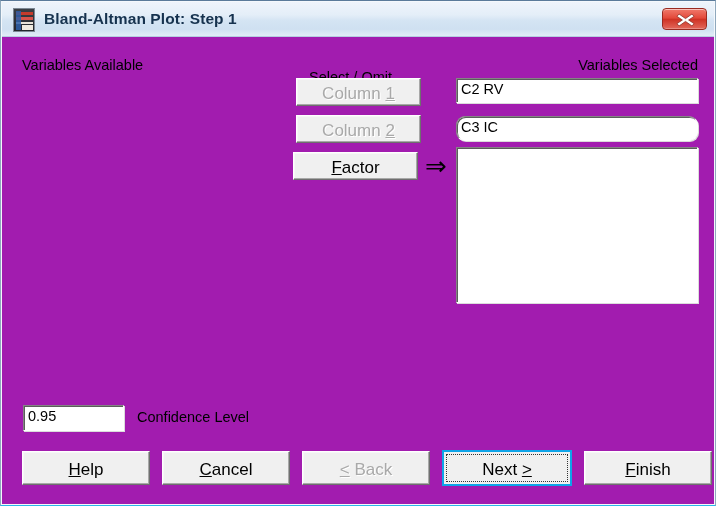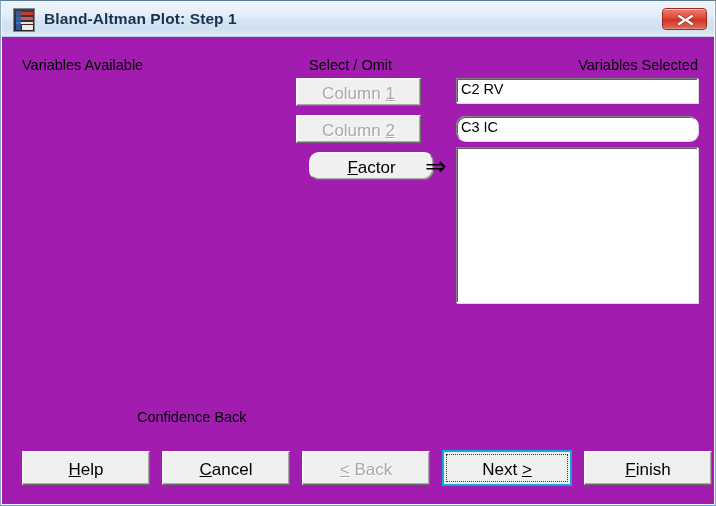--- a/index.html
+++ b/index.html
@@ -205,55 +205,58 @@
         <path d="M3 1 L9.5 5.6 L16 1 L18 3.4 L12.6 7 L18 10.6 L16 13 L9.5 8.4 L3 13 L1 10.6 L6.4 7 L1 3.4 Z" fill="#ffffff" stroke="#7e1f16" stroke-width="0.7"></path>
       </svg>
     </div>
   </div>
 
   <div class="client">
 
     <div class="lbl" style="left:20px; top:20px;">Variables Available</div>
 
 
-    <div class="lbl" style="left:307px; top:20px;text-align:center;">Select / Omit</div>
+    <div class="lbl" style="left:307px; top:32px;text-align:center;">Select / Omit</div>
 
     <div class="btn disabled" style="left:294px; top:41px; width:125px; height:28px;">
       <div class="cap" style="top:5px;">
         <span>Column <u>1</u></span>
       </div>
     </div>
 
     <div class="btn disabled" style="left:294px; top:78px; width:125px; height:28px;padding-left:32px;">
       <div class="cap" style="top:5px;">
         <span>Column <u>2</u></span>
       </div>
     </div>
 
-    <div class="btn" style="left:307px; top:115px; width:125px; height:28px;border-radius:10px;">
+    <div class="btn" style="left:291px; top:115px; width:125px; height:28px;">
       <div class="cap" style="top:5px;">
         <span><u>F</u>actor</span>
       </div>
     </div>
 
     <div class="arrow" style="left:423px; top:116px;">⇒</div>
 
     <div class="lbl" style="left:452px; top:20px; width:244px; text-align:right;">Variables Selected</div>
 
     <div class="sunken" style="left:454px; top:41px; width:242px; height:25px;">
       <div class="textval">C2 RV</div>
     </div>
 
     <div class="sunken" style="left:454px; top:79px; width:242px; height:25px;border-radius:9px;">
       <div class="textval">C3 IC</div>
     </div>
 
     <div class="sunken" style="left:454px; top:110px; width:242px; height:156px;"></div>
 
-    <div class="lbl" style="left:135px; top:372px;">Confidence Back</div>
+    <div class="sunken" style="left:21px; top:368px; width:101px; height:26px;">
+      <div class="textval">0.95</div>
+    </div>
+    <div class="lbl" style="left:135px; top:372px;">Confidence Level</div>
 
     <div class="btn" style="left:160px; top:414px; width:128px; height:34px;">
       <div class="cap" style="top:8px;">
         <span><u>C</u>ancel</span>
       </div>
     </div>
 
     <div class="btn" style="left:20px; top:414px; width:128px; height:34px;">
       <div class="cap" style="top:8px;">
         <span><u>H</u>elp</span>

